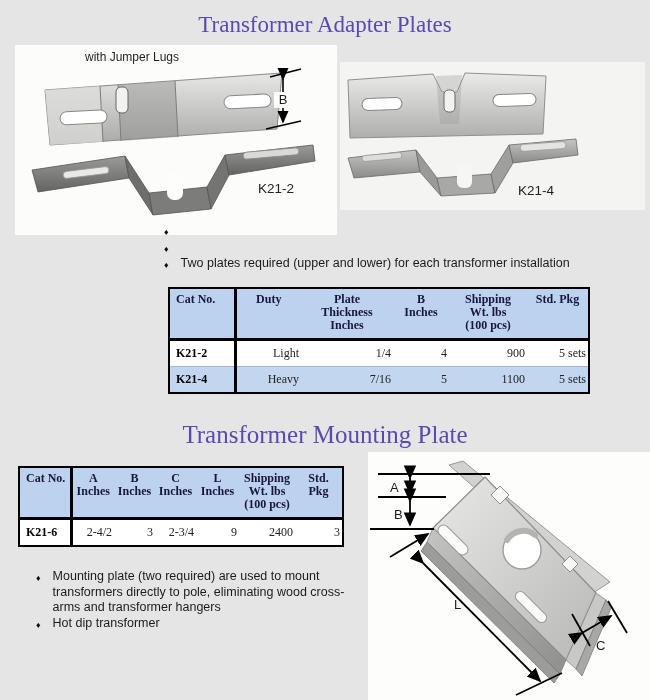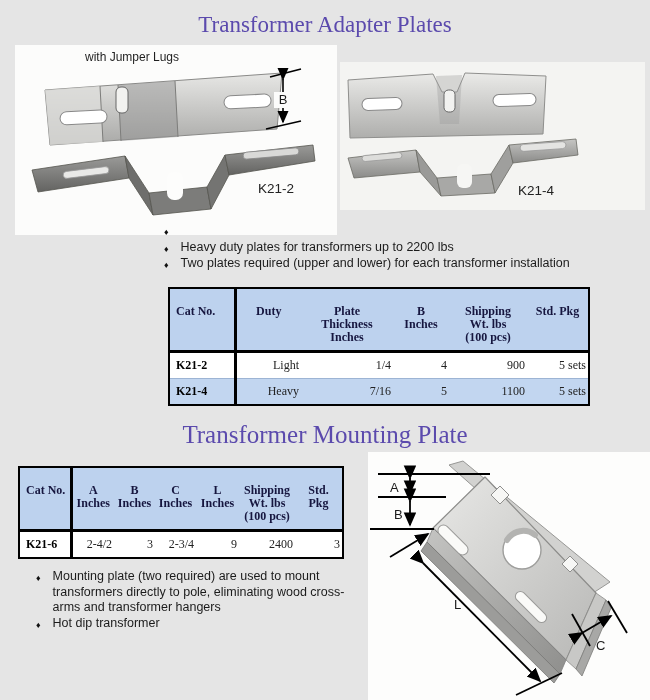--- a/index.html
+++ b/index.html
@@ -30,21 +30,21 @@
   .bullets .diamond{font-size:9px;margin:2px 12px 0 6px;flex:0 0 auto;color:#111;}
   #adapter-bullets{left:158px;top:223px;width:478px;}
   #mounting-bullets{left:30px;top:569px;width:322px;}
   #mounting-bullets li{line-height:15.5px;}
 
   table.spec{border-collapse:collapse;position:absolute;table-layout:fixed;
              font-family:"Liberation Serif",serif;border:2px solid #000;background:#fff;}
   #adapter-table{left:168px;top:287px;}
   #mounting-table{left:18px;top:466px;}
   table.spec th{background:#bdd2ee;font-weight:bold;font-size:12px;color:#16163f;
-                padding:16px 2px 6px;vertical-align:top;text-align:center;
+                padding:4px 2px 6px;vertical-align:top;text-align:center;
                 white-space:pre-line;line-height:13px;}
   table.spec thead tr{border-bottom:3px solid #000;}
   table.spec th.cat,table.spec td.cat{text-align:left;padding-left:6px;border-right:3px solid #000;}
   table.spec td{font-size:12px;color:#222;text-align:right;padding:6px 2px;line-height:13px;}
   table.spec td.cat{font-weight:bold;color:#000;}
   table.spec tbody tr + tr{border-top:1px solid #9db4d4;}
   tr.row-blue{background:#c2d6f0;}
 
   .dimtxt{font-family:"Liberation Sans",sans-serif;font-size:13px;fill:#1c1c1c;}
 </style>
@@ -140,21 +140,20 @@
     </svg>
     <div class="model-label" id="model-k21-4">K21-4</div>
   </div>
 
   <ul class="bullets" id="adapter-bullets">
     <li>
       <span class="diamond">♦</span>
       </li>
     <li>
       <span class="diamond">♦</span>
-      <span>Heavy duty plates for transformers up to 2200 lbs</span>
       </li>
     <li>
       <span class="diamond">♦</span>
       <span>Two plates required (upper and lower) for each transformer installation</span>
       </li>
   </ul>
 
   <table class="spec" id="adapter-table">
     <colgroup>
         <col style="width:66px">

